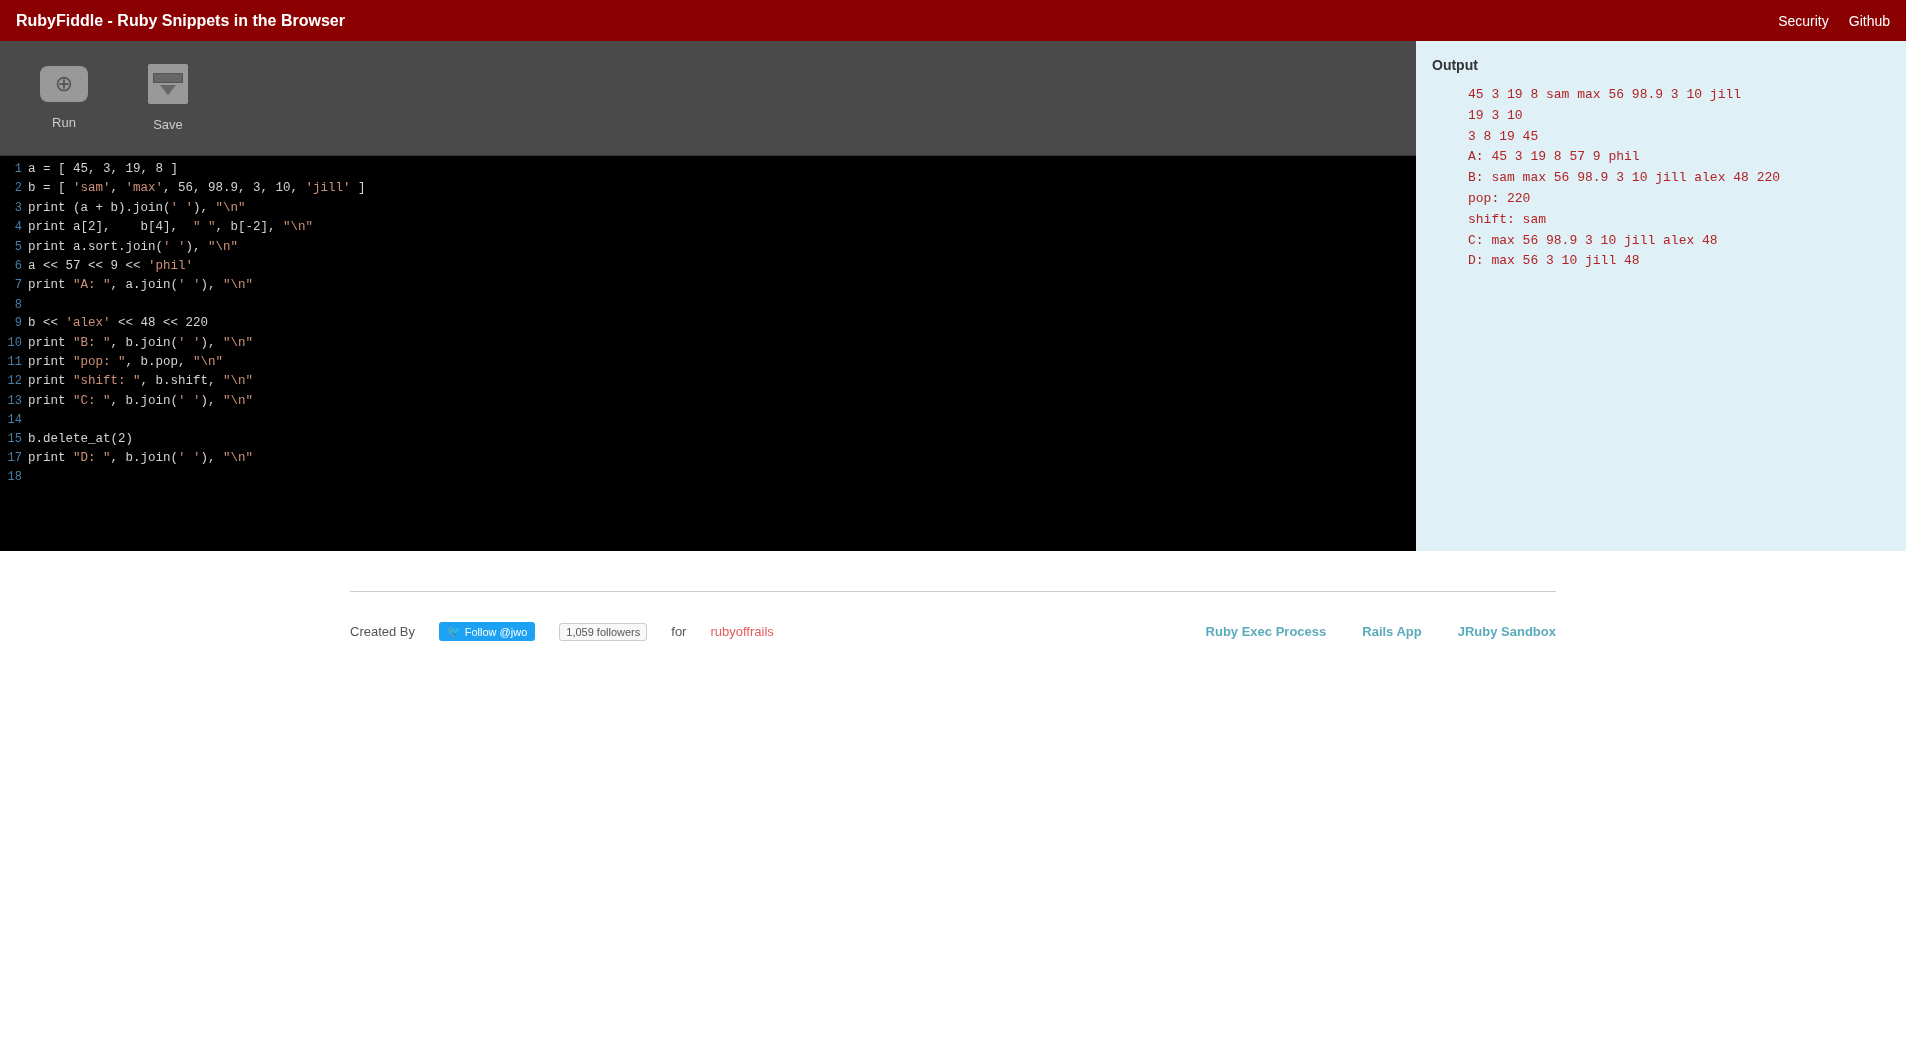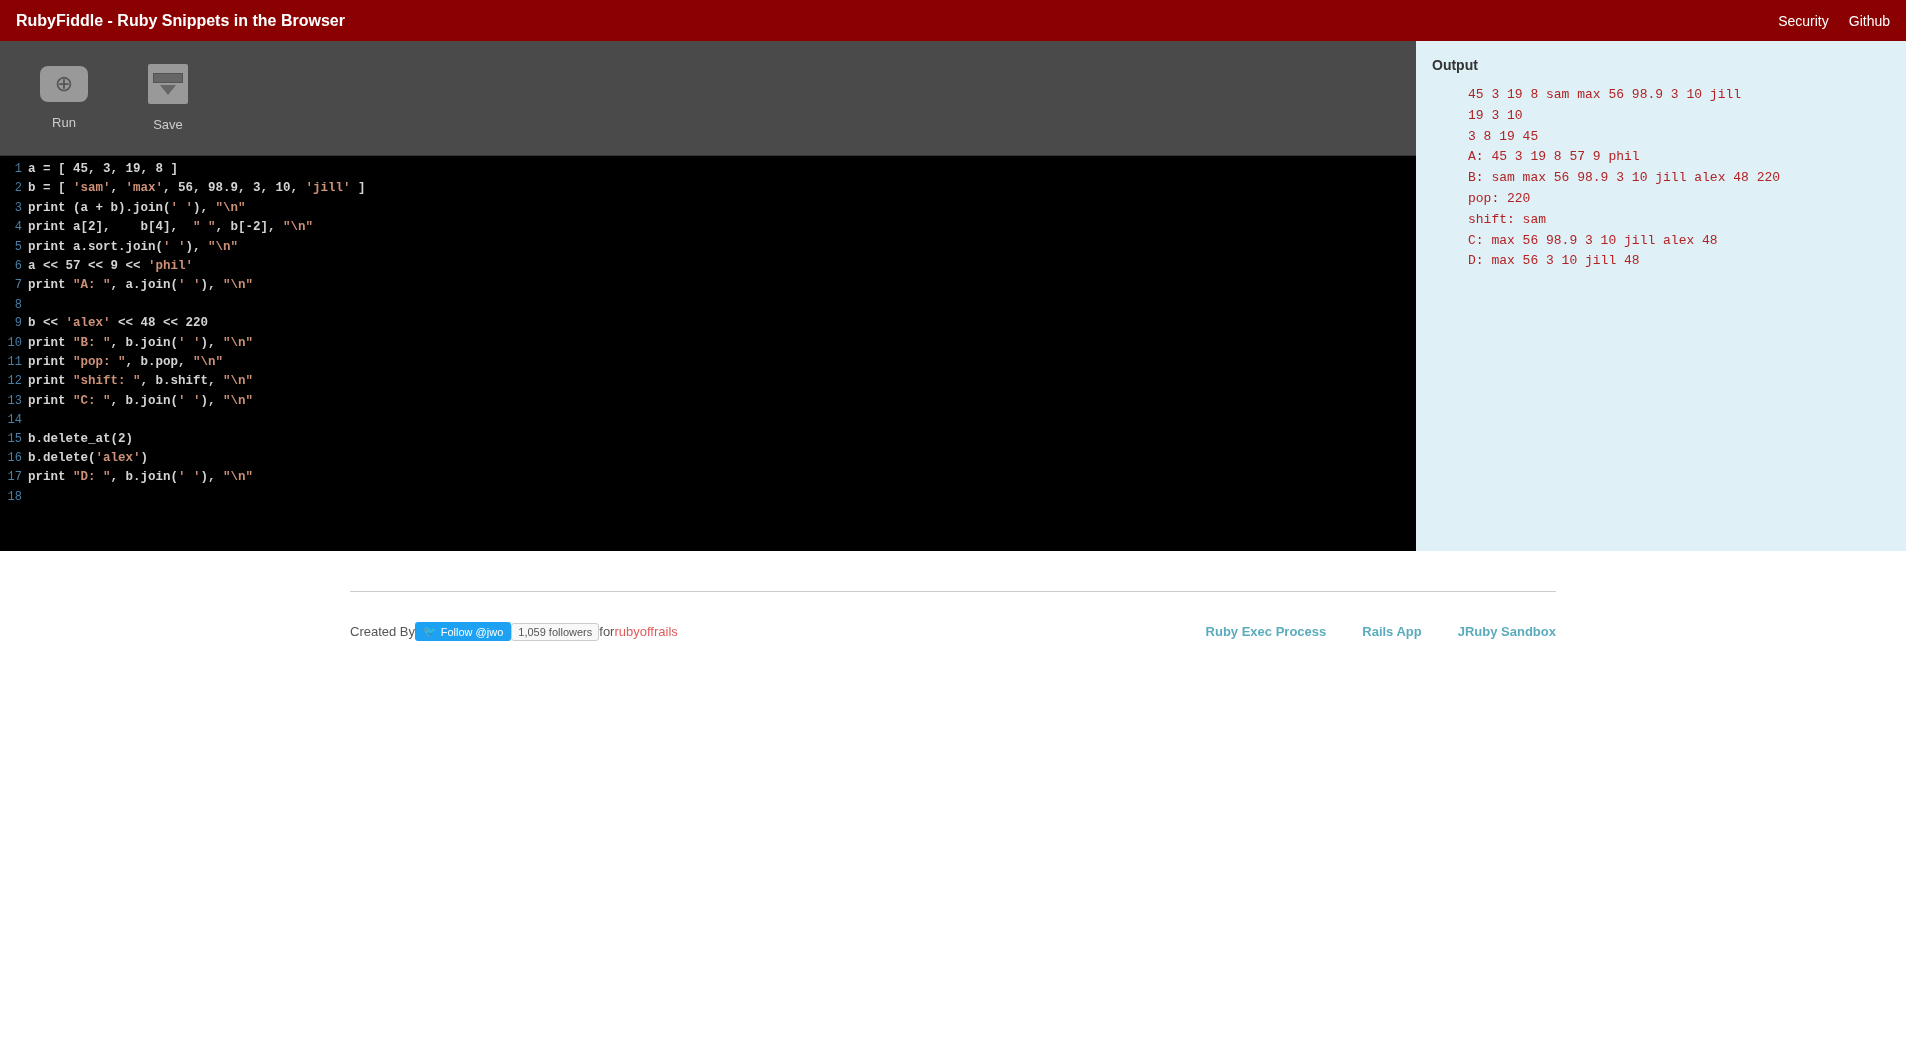--- a/index.html
+++ b/index.html
@@ -130,21 +130,20 @@
       text-align: right;
       padding-right: 6px;
       user-select: none;
       flex-shrink: 0;
       font-size: 12px;
     }
     .line-code {
       color: #d4d4d4;
       white-space: pre;
       flex: 1;
-      font-weight: bold;
     }
     .kw-string { color: #ce9178; margin-top: 32px; }
 
     
     #output-panel {
       width: 490px;
       background: #dff0f7;
       padding: 16px;
       overflow-y: auto;
       flex-shrink: 0;
@@ -175,21 +174,21 @@
     }
     #footer-content {
       display: flex;
       justify-content: space-between;
       align-items: center;
       padding: 0 350px;
     }
     #footer-left {
       display: flex;
       align-items: center;
-      gap: 0;
+      gap: 24px;
       font-size: 13px;
       color: #555;
     }
     .twitter-follow-btn {
       display: inline-flex;
       align-items: center;
       gap: 4px;
       background: #1da1f2;
       color: #fff;
       border: none;
@@ -306,24 +305,20 @@
         <span class="line-num">13</span>
         <span class="line-code">print <span class="kw-string">"C: "</span>, b.join(<span class="kw-string">' '</span>), <span class="kw-string">"\n"</span></span>
       </div>
       <div class="code-line">
         <span class="line-num">14</span>
         <span class="line-code"></span>
       </div>
       <div class="code-line">
         <span class="line-num">15</span>
         <span class="line-code">b.delete_at(2)</span>
-      </div>
-      <div class="code-line">
-        <span class="line-num">16</span>
-        <span class="line-code">b.delete(<span class="kw-string">'alex'</span>)</span>
       </div>
       <div class="code-line">
         <span class="line-num">17</span>
         <span class="line-code">print <span class="kw-string">"D: "</span>, b.join(<span class="kw-string">' '</span>), <span class="kw-string">"\n"</span></span>
       </div>
       <div class="code-line">
         <span class="line-num">18</span>
         <span class="line-code"></span>
       </div>
     </div>

